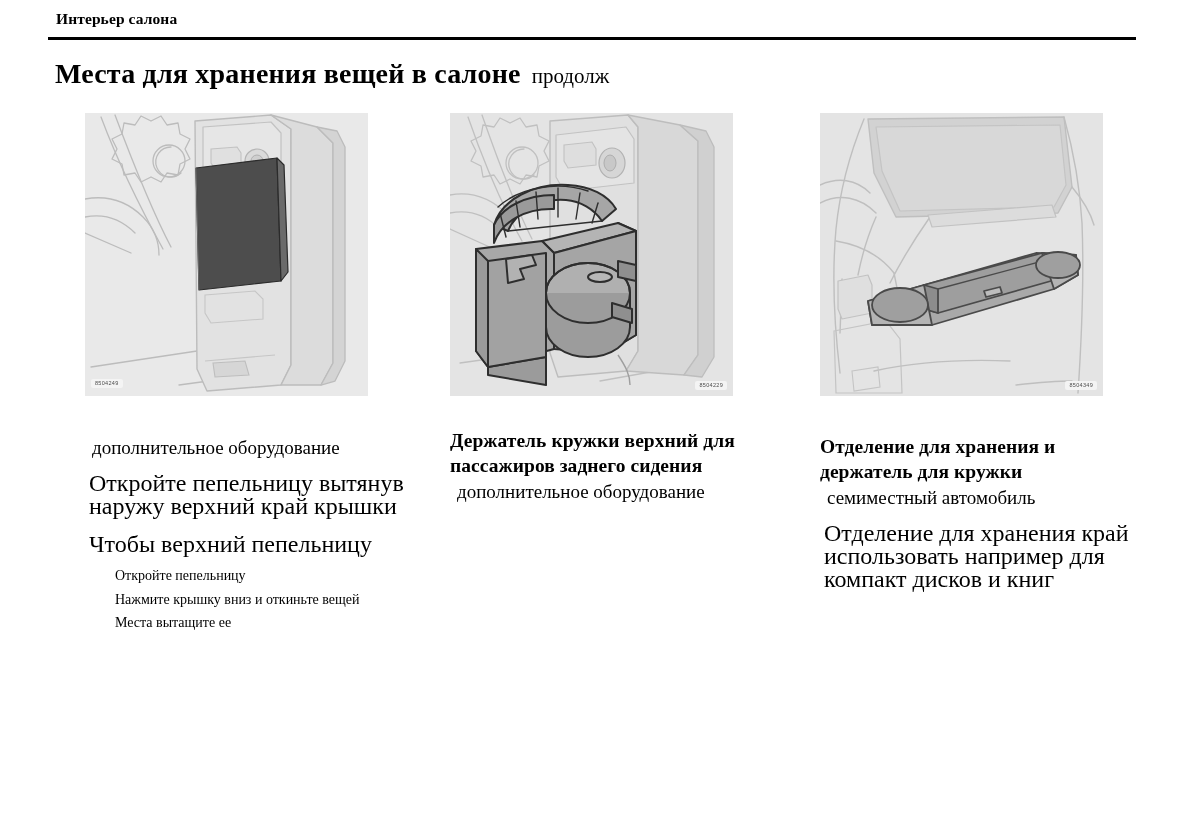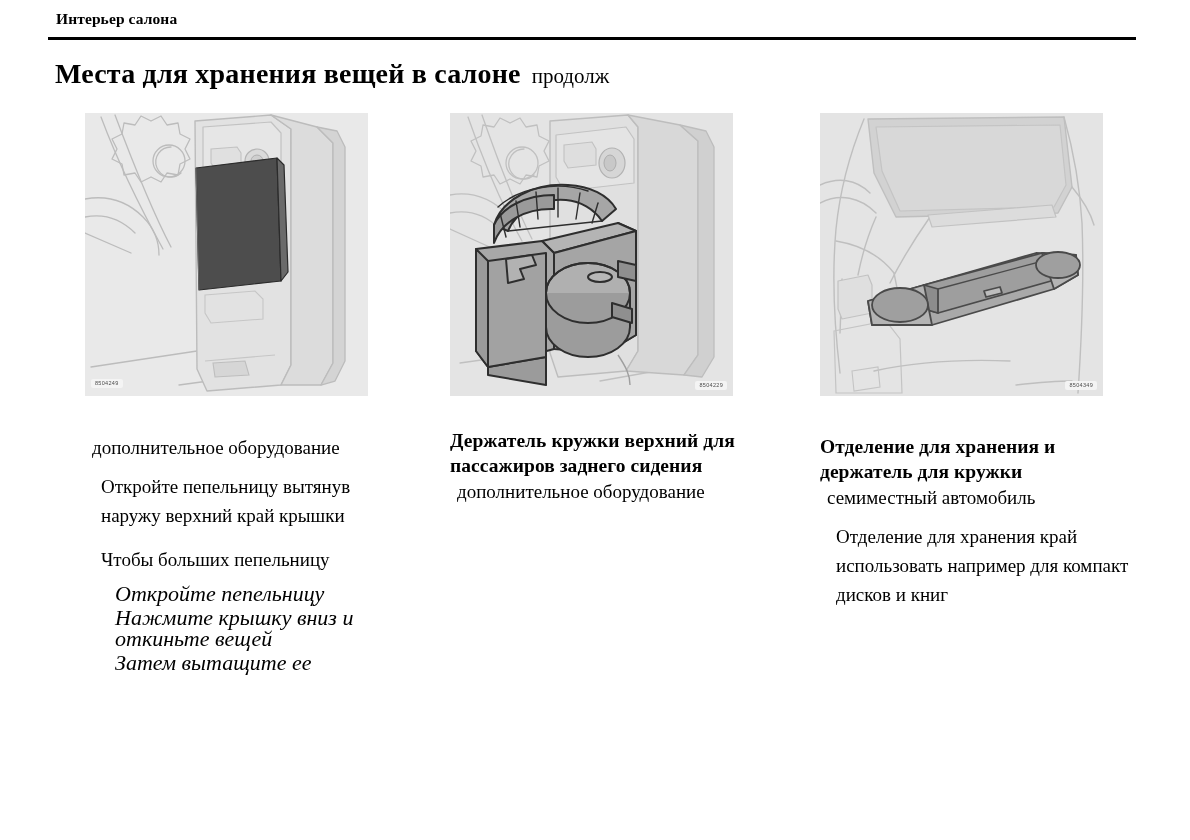--- a/index.html
+++ b/index.html
@@ -108,36 +108,35 @@
     line-height: 25px;
     letter-spacing: 0.05px;
   }
   .optional {
     margin: 2px 0 12px 0;
     font-size: 19px;
     line-height: 24px;
     text-indent: 7px;
   }
   p.body {
-    margin: 1px 0 0 16px;
-    font-size: 19px;
-    line-height: 29px;
+    margin: 1px 0 0 4px;
+    font-size: 24px;
+    line-height: 23px;
   }
   p.body.spaced { margin-top: 15px; }
 
   ul.steps {
     margin: 9px 0 0 0;
     padding: 0 0 0 30px;
     list-style: none;
   }
   ul.steps li {
-    font-size: 22px;
+    font-size: 14px;
     line-height: 21.5px;
     margin-bottom: 2px;
-    font-style: italic;
   }
 </style>
 </head>
 <body>
 
 <div class="page">
 
   <div class="running-head">Интерьер салона</div>
 
   <div class="head-rule"></div>
@@ -185,25 +184,25 @@
           <path d="M192 45 L 199 52 L 203 159 L 196 168 Z" fill="#6a6a6a" stroke="#2b2b2b" stroke-width="1.2" stroke-linejoin="round"></path>
           <path d="M111 55 L 114 177" stroke="#6f6f6f" stroke-width="1" fill="none"></path>
         </g>
       </svg>
       <div class="fig-id left">8504249</div>
     </div>
 
     <div class="cap-block cap-1">
       <p class="optional">дополнительное оборудование</p>
       <p class="body">Откройте пепельницу  вытянув наружу верхний край крышки</p>
-      <p class="body spaced">Чтобы больших пепельницу</p>
+      <p class="body spaced">Чтобы верхний пепельницу</p>
       <ul class="steps">
         <li>Откройте пепельницу</li>
         <li>Нажмите крышку вниз и откиньте вещей</li>
-        <li>Затем вытащите ее</li>
+        <li>Места вытащите ее</li>
       </ul>
     </div>
   </div>
 
   <div class="col col-2">
 
     <div class="figure">
       <svg class="fig-svg" viewBox="0 0 283 283" xmlns="http://www.w3.org/2000/svg">
         <rect x="0" y="0" width="283" height="283" fill="#e4e4e4"></rect>
         <g fill="none" stroke="#c0c0c0" stroke-width="1.3" stroke-linecap="round" stroke-linejoin="round">

